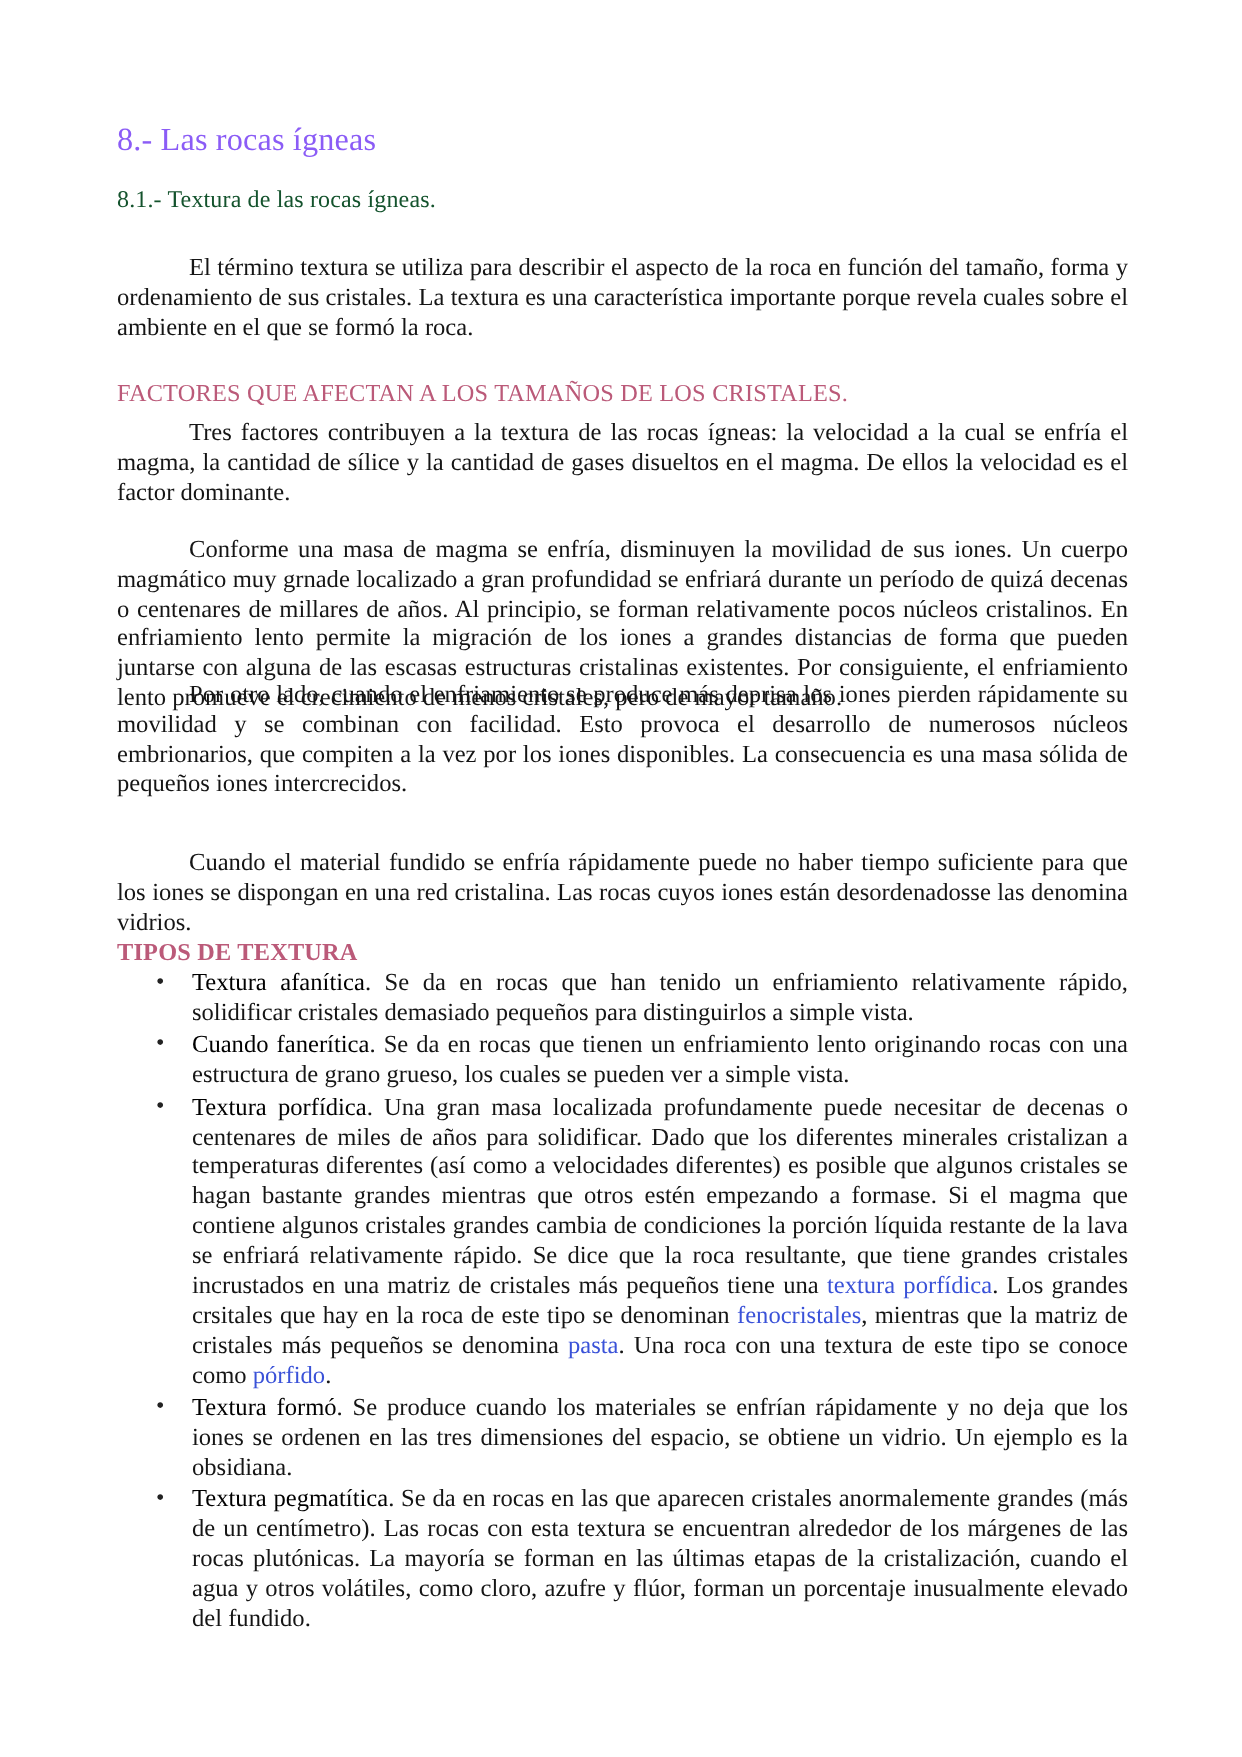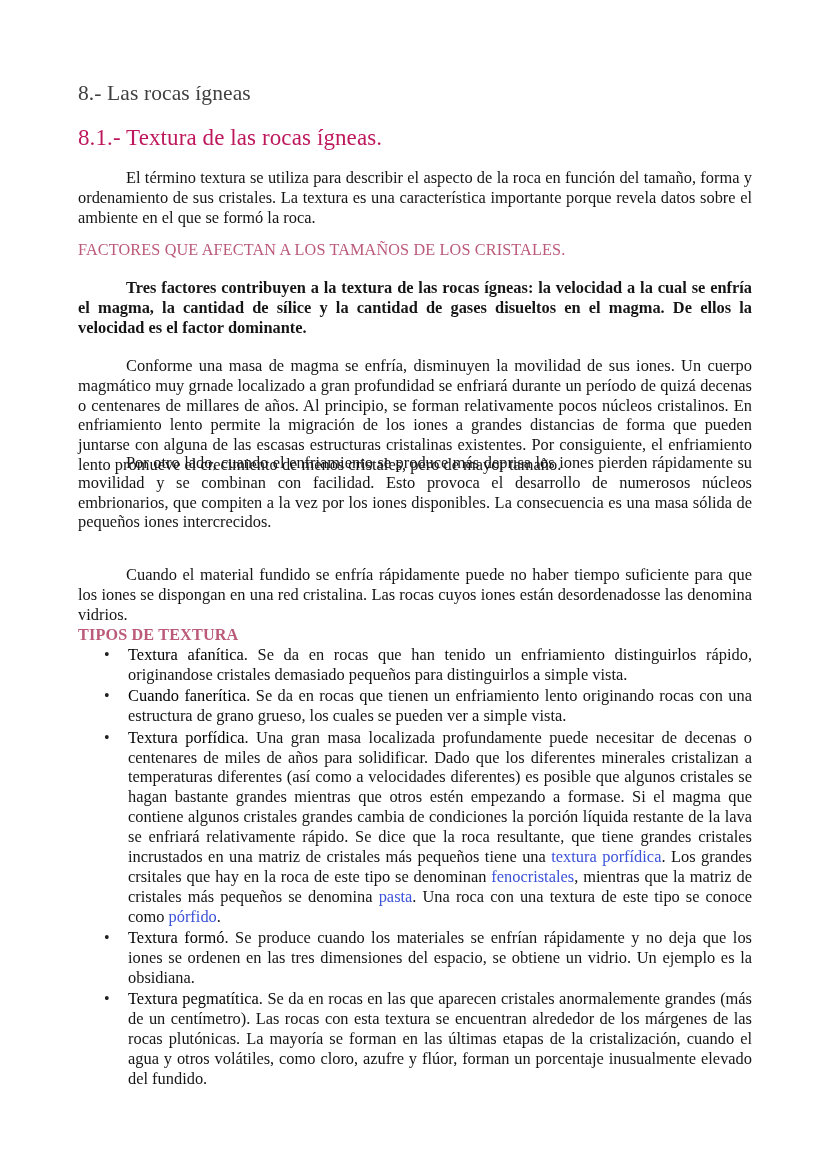--- a/index.html
+++ b/index.html
@@ -27,72 +27,72 @@
     position: absolute;
     left: 78px;
     top: 0;
     width: 674px;
   }
 
   
   .h1 {
     font-size: 21.5px;
     font-weight: normal;
-    color: #404040;
+    color: #8b5cf6;
     margin: 0;
     padding: 0;
     position: absolute;
     top: 81px;
     left: 0;
     letter-spacing: 0.1px;
     white-space: nowrap;
   }
   .h2 {
-    font-size: 23px;
+    font-size: 16px;
     font-weight: normal;
-    color: #be185d;
+    color: #14532d;
     margin: 0;
     padding: 0;
     position: absolute;
     top: 125px;
     left: 0;
     letter-spacing: 0.1px;
     white-space: nowrap;
   }
   .h3 {
     font-size: 16.2px;
     font-weight: normal;
     color: #bb5a79;
     margin: 0;
     padding: 0;
     position: absolute;
     left: 0;
     letter-spacing: 0.15px;
     white-space: nowrap;
   }
-  #factores-heading { top: 241px; }
+  #factores-heading { top: 253px; }
   #tipos-heading    { top: 626px; font-weight: bold; }
 
   
   .para {
     position: absolute;
     left: 0;
     width: 674px;
     font-size: 16.4px;
     line-height: 19.8px;
     text-align: justify;
     text-justify: inter-word;
     margin: 0;
     color: #151515;
     hyphens: none;
   }
   .para .ind { display: inline-block; width: 48px; }
 
   #para-1 { top: 168px; }
-  #para-2 { top: 278px; font-weight: bold; }
+  #para-2 { top: 278px; }
   #para-3 { top: 356px; }
   #para-4 { top: 453px; }
   #para-5 { top: 565px; }
 
   
   .list {
     position: absolute;
     left: 0;
     top: 645px;
     width: 674px;
@@ -128,38 +128,38 @@
 </head>
 <body>
 
 <div class="page">
   <div class="content">
 
     <h1 class="h1">8.- Las rocas ígneas</h1>
 
     <h2 class="h2">8.1.- Textura de las rocas ígneas.</h2>
 
-    <p class="para" id="para-1"><span class="ind"></span><span>El término textura se utiliza para describir el aspecto de la roca en función del tamaño, forma y ordenamiento de sus cristales. La textura es una característica importante porque revela datos sobre el ambiente en el que se formó la roca.</span></p>
+    <p class="para" id="para-1"><span class="ind"></span><span>El término textura se utiliza para describir el aspecto de la roca en función del tamaño, forma y ordenamiento de sus cristales. La textura es una característica importante porque revela cuales sobre el ambiente en el que se formó la roca.</span></p>
 
     <h3 class="h3" id="factores-heading">FACTORES QUE AFECTAN A LOS TAMAÑOS DE LOS CRISTALES.</h3>
 
     <p class="para" id="para-2"><span class="ind"></span><span>Tres factores contribuyen a la textura de las rocas ígneas: la velocidad a la cual se enfría el magma, la cantidad de sílice y la cantidad de gases disueltos en el magma. De ellos la velocidad es el factor dominante.</span></p>
 
     <p class="para" id="para-3"><span class="ind"></span><span>Conforme una masa de magma se enfría, disminuyen la movilidad de sus iones. Un cuerpo magmático muy grnade localizado a gran profundidad se enfriará durante un período de quizá decenas o centenares de millares de años. Al principio, se forman relativamente pocos núcleos cristalinos. En enfriamiento lento permite la migración de los iones a grandes distancias de forma que pueden juntarse con alguna de las escasas estructuras cristalinas existentes. Por consiguiente, el enfriamiento lento promueve el crecimiento de menos cristales, pero de mayor tamaño.</span></p>
 
     <p class="para" id="para-4"><span class="ind"></span><span>Por otro lado, cuando el enfriamiento se produce más deprisa los iones pierden rápidamente su movilidad y se combinan con facilidad. Esto provoca el desarrollo de numerosos núcleos embrionarios, que compiten a la vez por los iones disponibles. La consecuencia es una masa sólida de pequeños iones intercrecidos.</span></p>
 
     <p class="para" id="para-5"><span class="ind"></span><span>Cuando el material fundido se enfría rápidamente puede no haber tiempo suficiente para que los iones se dispongan en una red cristalina. Las rocas cuyos iones están desordenadosse las denomina vidrios.</span></p>
 
     <h3 class="h3" id="tipos-heading">TIPOS DE TEXTURA</h3>
 
     <ul class="list">
 
       <li>
-        <span class="bullet">•</span><span class="term">Textura afanítica</span><span>. Se da en rocas que han tenido un enfriamiento distinguirlos rápido, originandose cristales demasiado pequeños para distinguirlos a simple vista.</span>
+        <span class="bullet">•</span><span class="term">Textura afanítica</span><span>. Se da en rocas que han tenido un enfriamiento relativamente rápido, solidificar cristales demasiado pequeños para distinguirlos a simple vista.</span>
       </li>
 
       <li>
         <span class="bullet">•</span><span class="term">Cuando fanerítica</span><span>. Se da en rocas que tienen un enfriamiento lento originando rocas con una estructura de grano grueso, los cuales se pueden ver a simple vista.</span>
       </li>
 
       <li>
         <span class="bullet">•</span><span class="term">Textura porfídica</span><span>. Una gran masa localizada profundamente puede necesitar de decenas o centenares de miles de años para solidificar. Dado que los diferentes minerales cristalizan a temperaturas diferentes (así como a velocidades diferentes) es posible que algunos cristales se hagan bastante grandes mientras que otros estén empezando a formase. Si el magma que contiene algunos cristales grandes cambia de condiciones la porción líquida restante de la lava se enfriará relativamente rápido. Se dice que la roca resultante, que tiene grandes cristales incrustados en una matriz de cristales más pequeños tiene una </span><span class="kw">textura porfídica</span><span>. Los grandes crsitales que hay en la roca de este tipo se denominan </span><span class="kw">fenocristales</span><span>, mientras que la matriz de cristales más pequeños se denomina </span><span class="kw">pasta</span><span>. Una roca con una textura de este tipo se conoce como </span><span class="kw">pórfido</span><span>.</span>
       </li>
 

